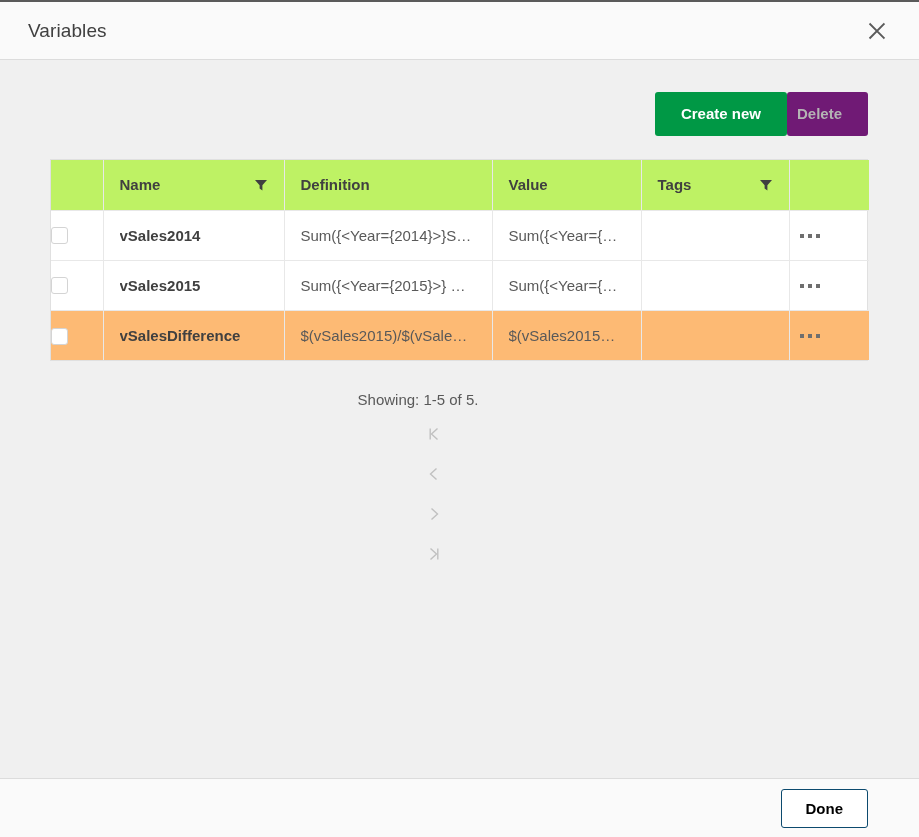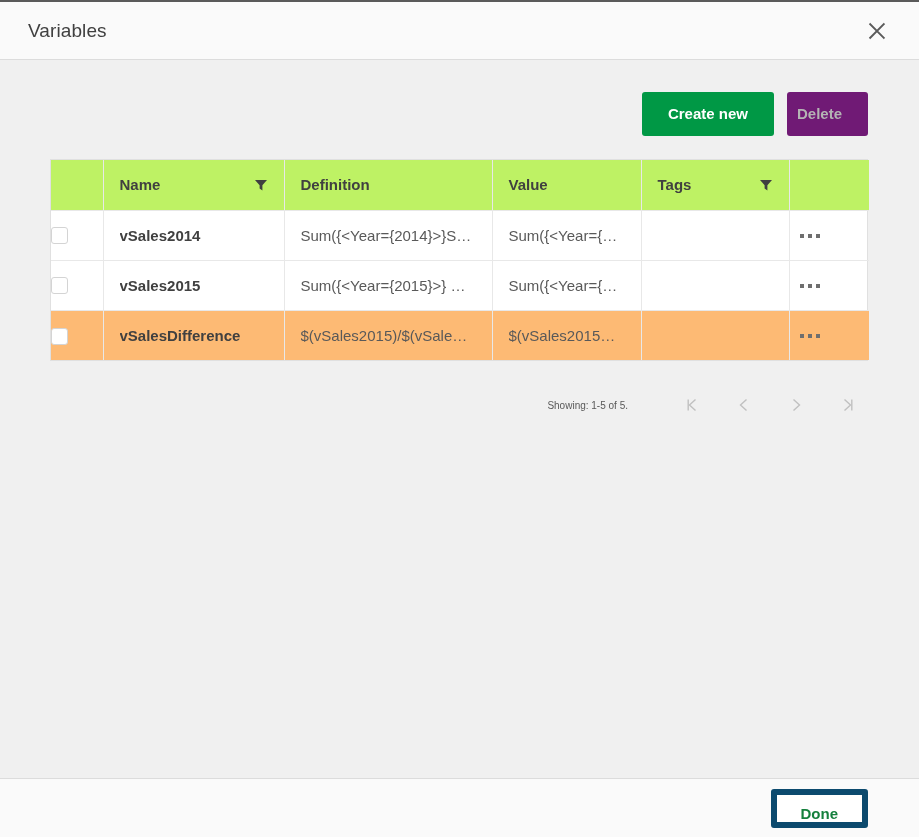--- a/index.html
+++ b/index.html
@@ -65,21 +65,20 @@
     background: #f0f0f0;
     padding: 0;
     position: relative;
     overflow: hidden;
   }
 
   .toolbar {
     display: flex;
     justify-content: flex-end;
     align-items: center;
-    gap: 13px;
     padding: 32px 51px 0 0;
   }
   .btn {
     font-family: "Liberation Sans", sans-serif;
     font-size: 15px;
     font-weight: bold;
     border: none;
     border-radius: 3px;
     height: 44px;
     padding: 0 26px;
@@ -199,22 +198,23 @@
     display: block;
   }
 
   
   .pagination {
     display: flex;
     align-items: center;
     justify-content: flex-end;
     gap: 12px;
     margin: 30px 51px 0 0;
-    font-size: 10px;
+    font-size: 15px;
     color: #595959;
+    flex-direction: column;
   }
   .pag-label { margin-right: 32px; }
   .pag-btn {
     width: 40px;
     height: 28px;
     display: inline-flex;
     align-items: center;
     justify-content: center;
     cursor: default;
   }
@@ -227,22 +227,22 @@
     background: #fafafa;
     border-top: 1px solid #dcdcdc;
     display: flex;
     align-items: center;
     justify-content: flex-end;
     padding: 0 51px 0 0;
     box-sizing: border-box;
   }
   .btn-secondary {
     background: #ffffff;
-    color: #15803d;
-    border: 6px solid #0c4a6e;
+    color: #000000;
+    border: 1px solid #0c4a6e;
     font-weight: bold;
     font-size: 15px;
     border-radius: 3px;
     height: 39px;
     line-height: 37px;
     padding: 0 24px;
     cursor: pointer;
     box-sizing: border-box;
     font-family: "Liberation Sans", sans-serif;
   }

